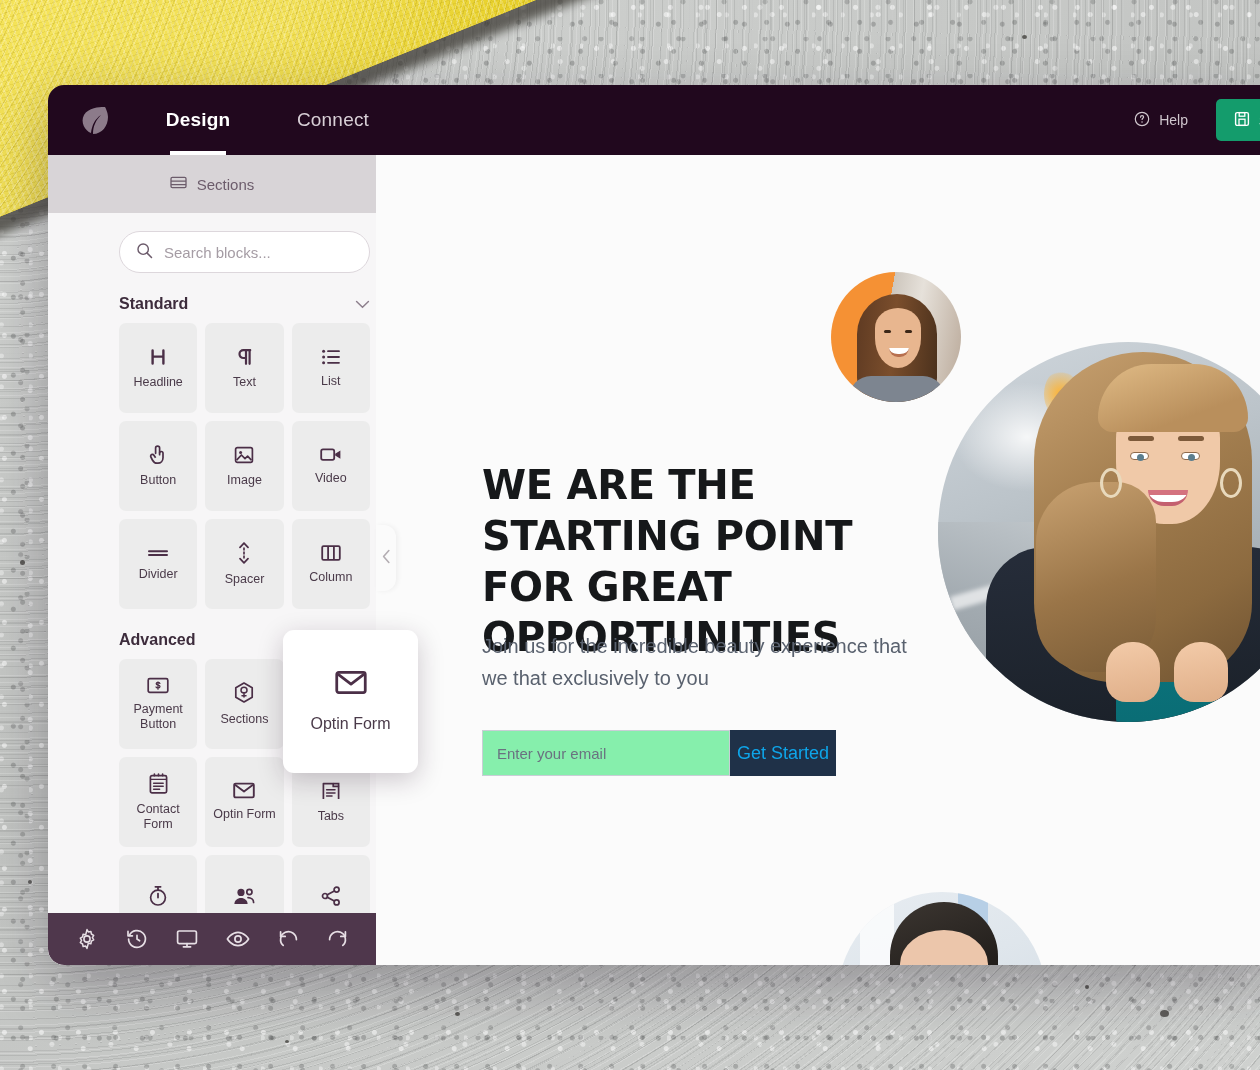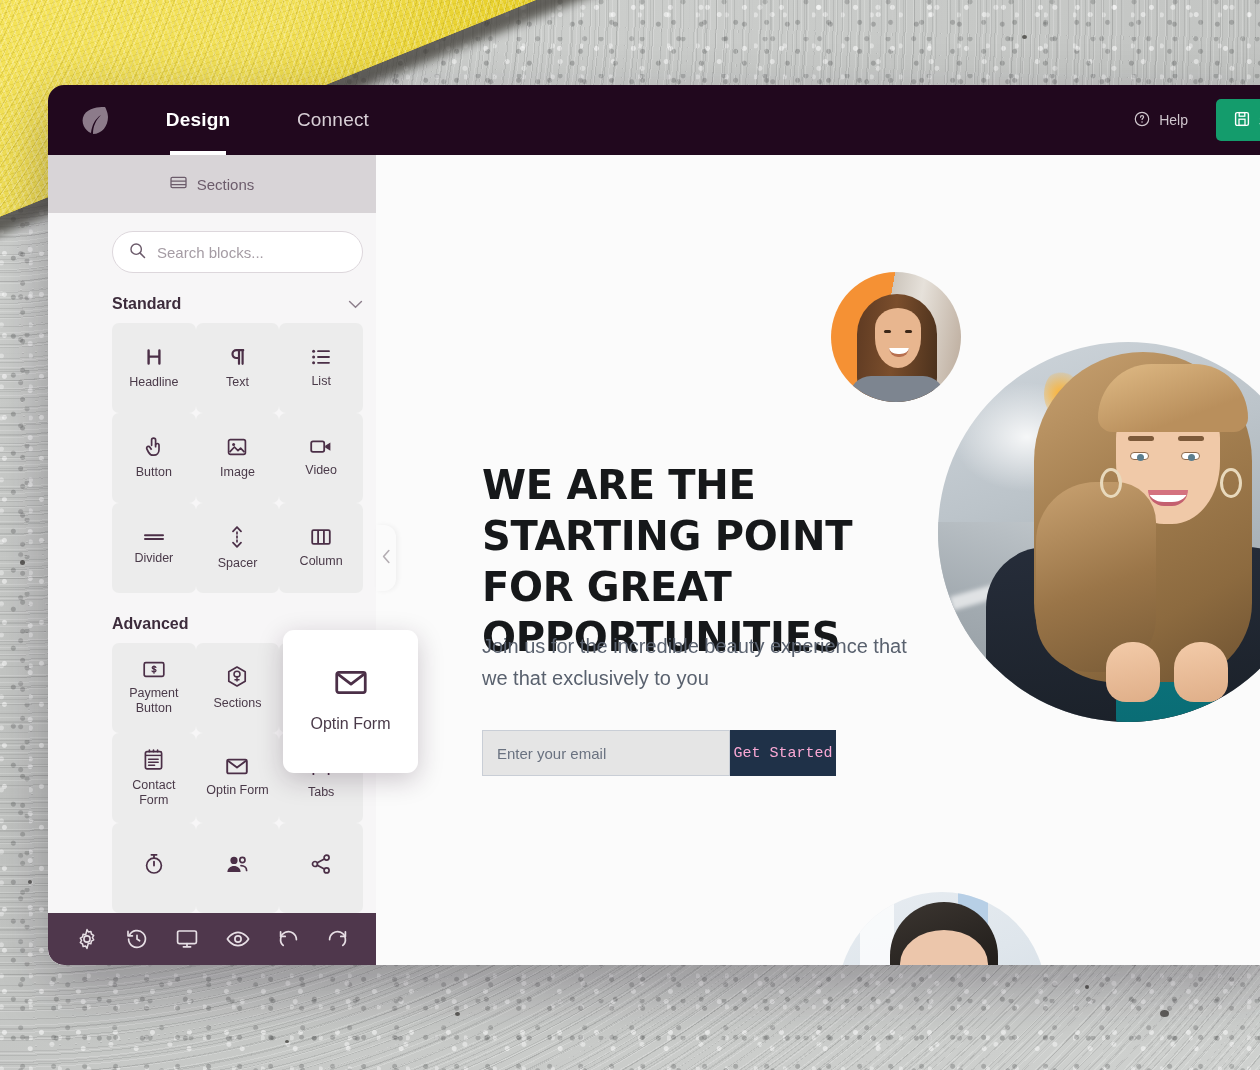--- a/index.html
+++ b/index.html
@@ -218,20 +218,21 @@
     align-items: center;
     justify-content: space-between;
     margin: 22px 18px 10px 18px;
     font-size: 16px;
     font-weight: 700;
     color: #3d2c3c;
   }
   .grid {
     display: grid;
     grid-template-columns: repeat(3, 1fr);
+    gap: 8px;
     margin: 0 18px;
   }
   .block {
     background: #ececec;
     border-radius: 7px;
     height: 90px;
     display: flex;
     flex-direction: column;
     align-items: center;
     justify-content: center;
@@ -240,21 +241,21 @@
   .block .ico { color: #4b2f47; display: flex; }
   .block .lbl {
     font-size: 12.5px;
     color: #4a3a49;
     text-align: center;
     line-height: 1.15;
     padding: 0 4px;
   }
   .panel-scroll {
     position: absolute;
-    top: 58px; left: 5px;
+    top: 58px; left: 12px;
     width: 328px;
     height: 752px;
     overflow: hidden;
     padding-left: 41px;
   }
 
   
   .bottom-toolbar {
     position: absolute;
     left: 0; bottom: 0;
@@ -342,36 +343,35 @@
   .optin {
     position: absolute;
     left: 106px;
     top: 575px;
     display: flex;
     height: 46px;
   }
   .optin .field {
     width: 248px;
     border: 1px solid #c9ced6;
-    background: #e5e5e5;
+    background: #86efac;
     display: flex;
     align-items: center;
     padding: 0 14px;
     font-size: 15px;
     color: #6a7280;
   }
   .optin .cta {
     width: 106px;
     background: #1f3148;
-    color: #f9a8d4;
-    font-size: 15px;
+    color: #0ea5e9;
+    font-size: 18px;
     display: flex;
     align-items: center;
     justify-content: center;
-    font-family: Liberation Mono, monospace;
   }
 
   
   .avatar {
     position: absolute;
     border-radius: 50%;
     overflow: hidden;
   }
 
   

